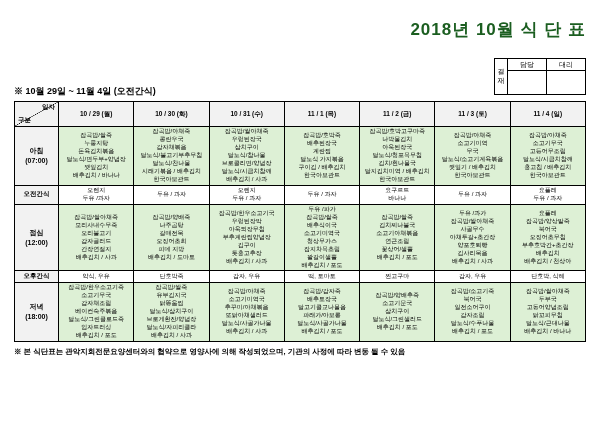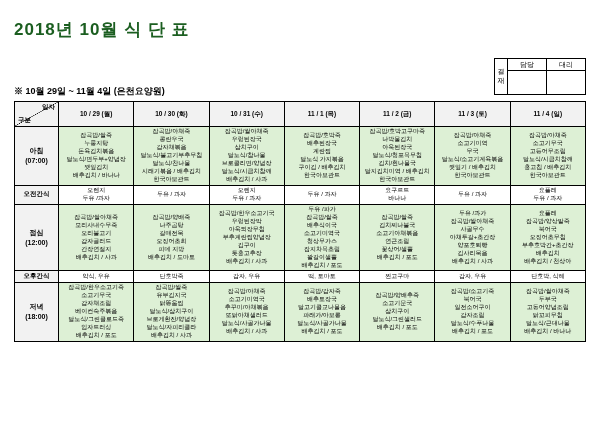--- a/index.html
+++ b/index.html
@@ -7,21 +7,21 @@
     width:600px;height:424px;
     background:#ffffff;
     font-family:"Liberation Sans", sans-serif;
     color:#000;
     -webkit-font-smoothing:none;
   }
   .page{position:relative;width:600px;height:424px;box-sizing:border-box;padding:0 14px;}
 
   
   .title{
-    text-align:left;
+    text-align:right;
     font-size:17px;
     font-weight:bold;
     letter-spacing:1px;
     color:#1b5e20;
     padding-top:18px;
     padding-bottom:6px;
   }
 
   
   .approval{
@@ -137,21 +137,21 @@
       <td class="hcell">담당</td>
       <td class="hcell">대리</td>
     </tr>
     <tr>
       <td class="bcell"></td>
       <td class="bcell"></td>
     </tr>
   </tbody>
     </table>
 
-  <div class="notice">※ 10월 29일 ~ 11월 4일 (은천요양원)</div>
+  <div class="notice">※ 10월 29일 ~ 11월 4일 (오전간식)</div>
 
   <table class="menu">
     <colgroup>
       <col style="width:44px">
       <col span="7">
     </colgroup>
     <thead>
       <tr>
         <th class="hdr-corner">
           <span class="diag"></span>
@@ -403,15 +403,16 @@
             <span class="cellline">고동어양념조림</span>
             <span class="cellline">닭꼬피무침</span>
             <span class="cellline">달노식/근대나물</span>
             <span class="cellline">배추김치 / 바나나</span>
           </td>
         </tr>
       </tbody>
   </table>
 
   <div class="foot">
+    <div>※ 본 식단표는 관악지회전문요양센터와의 협약으로 영양사에 의해 작성되었으며, 기관의 사정에 따라 변동 될 수 있음</div>
   </div>
 
 </div>
 
 </body></html>

